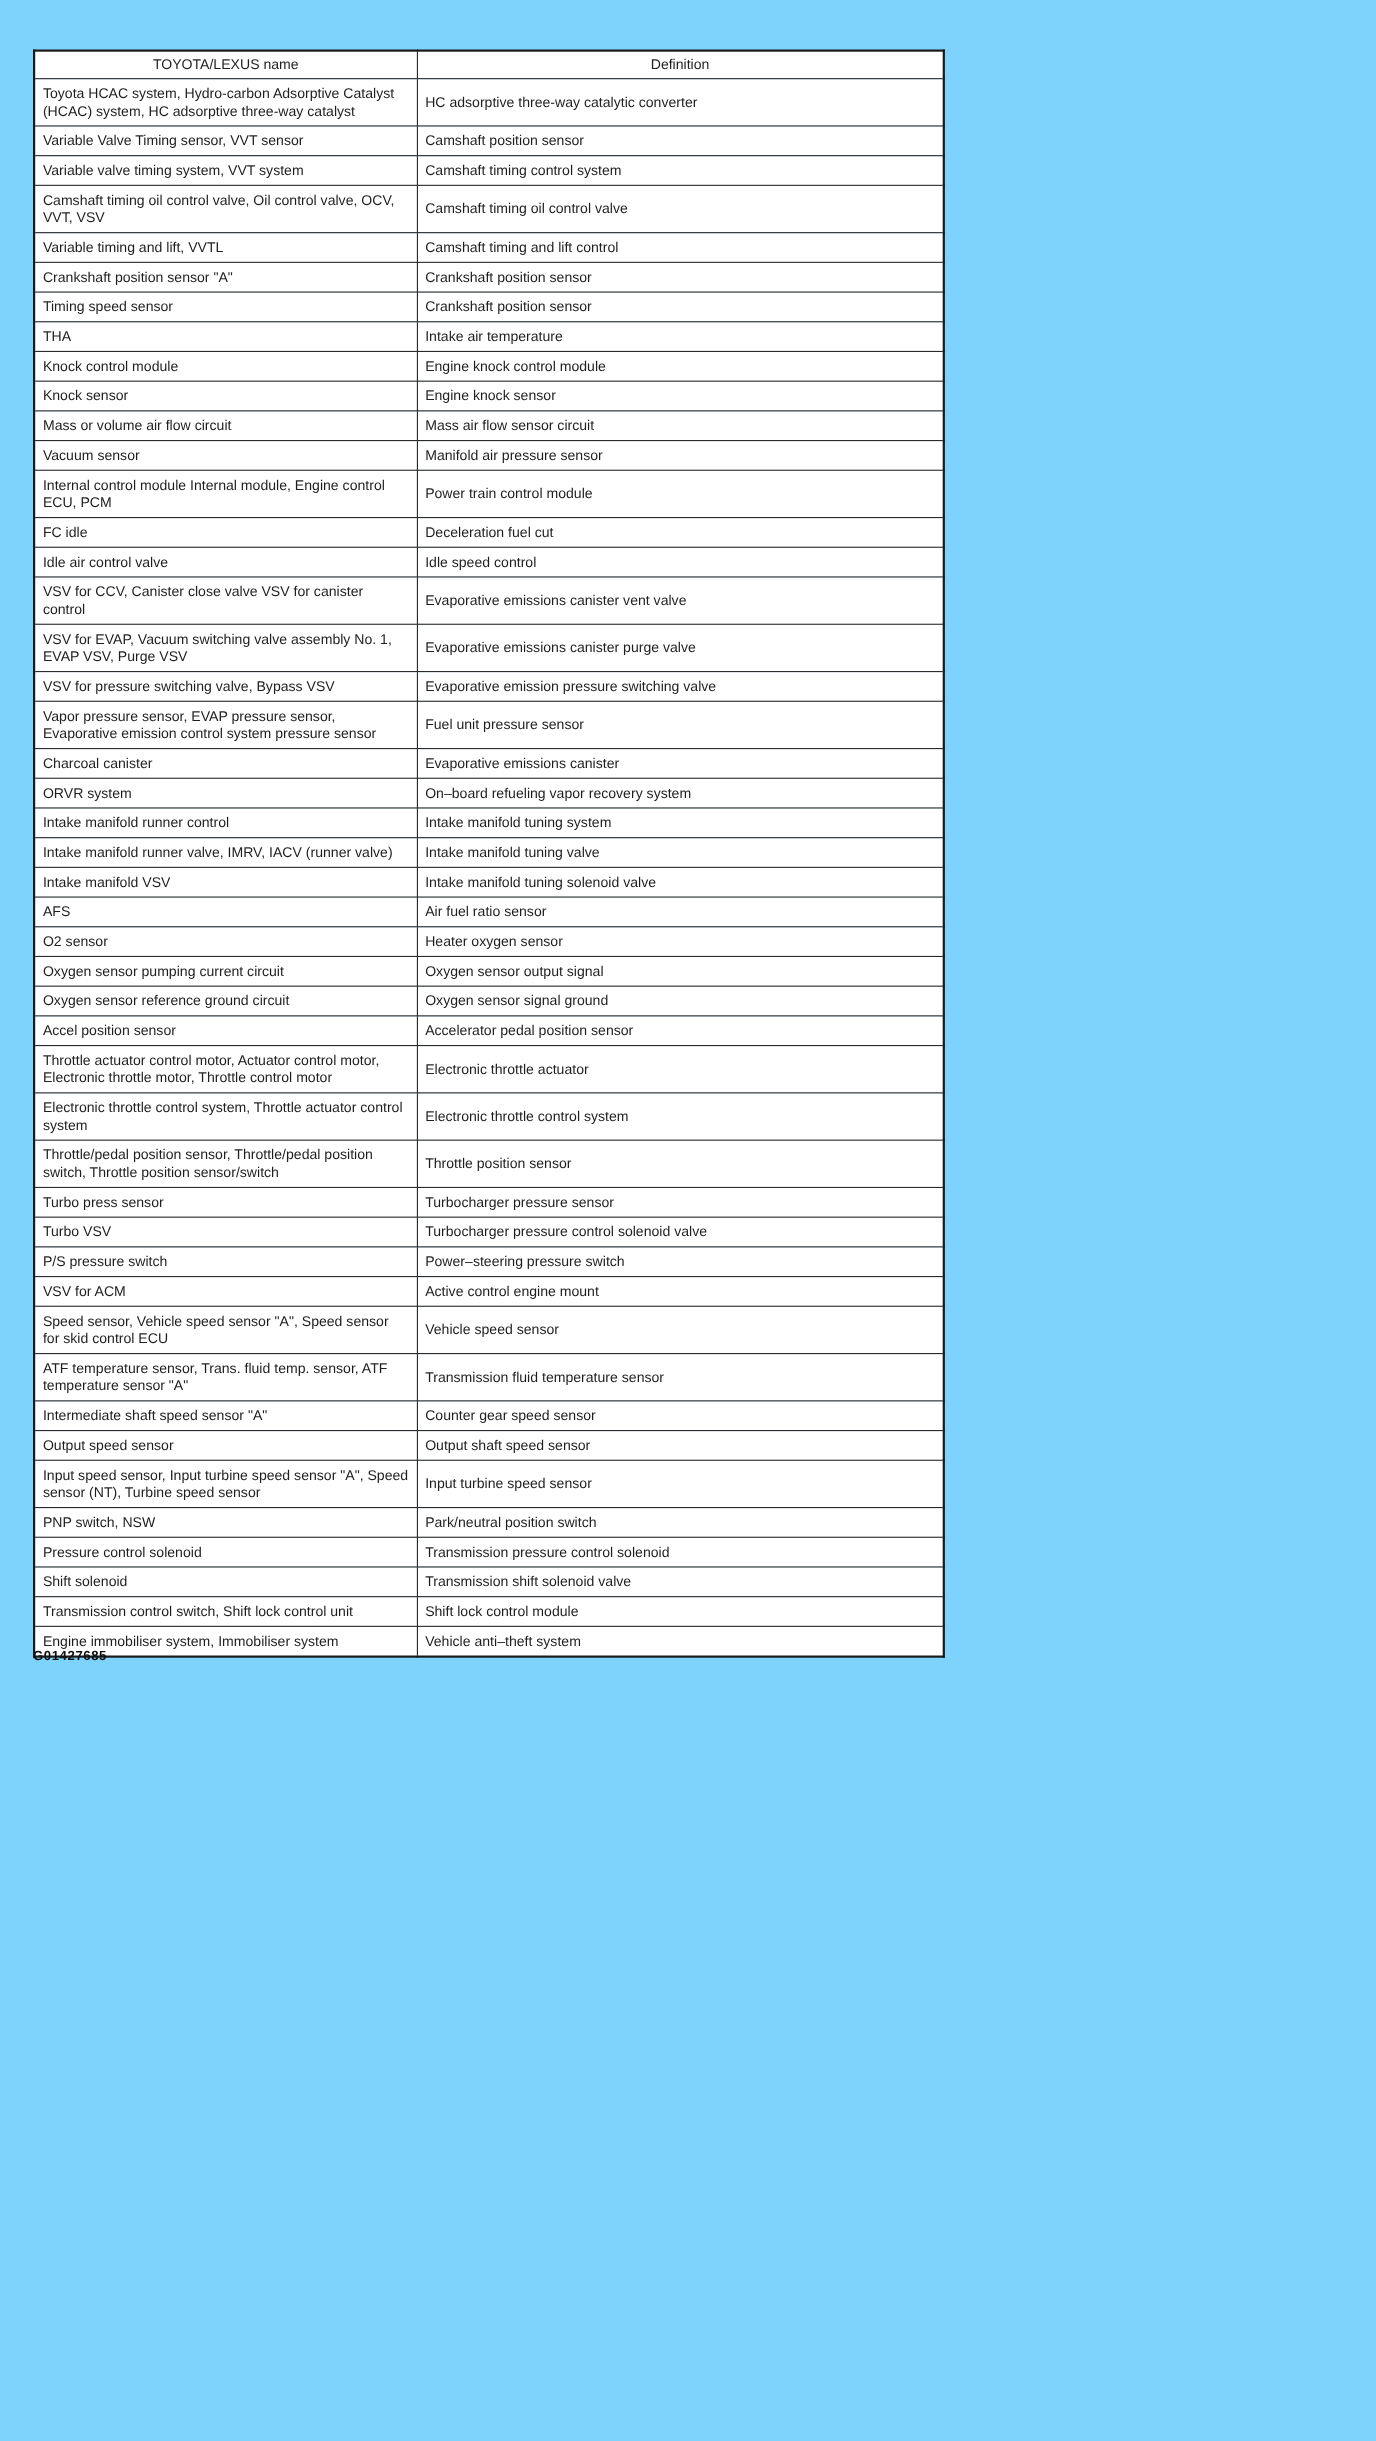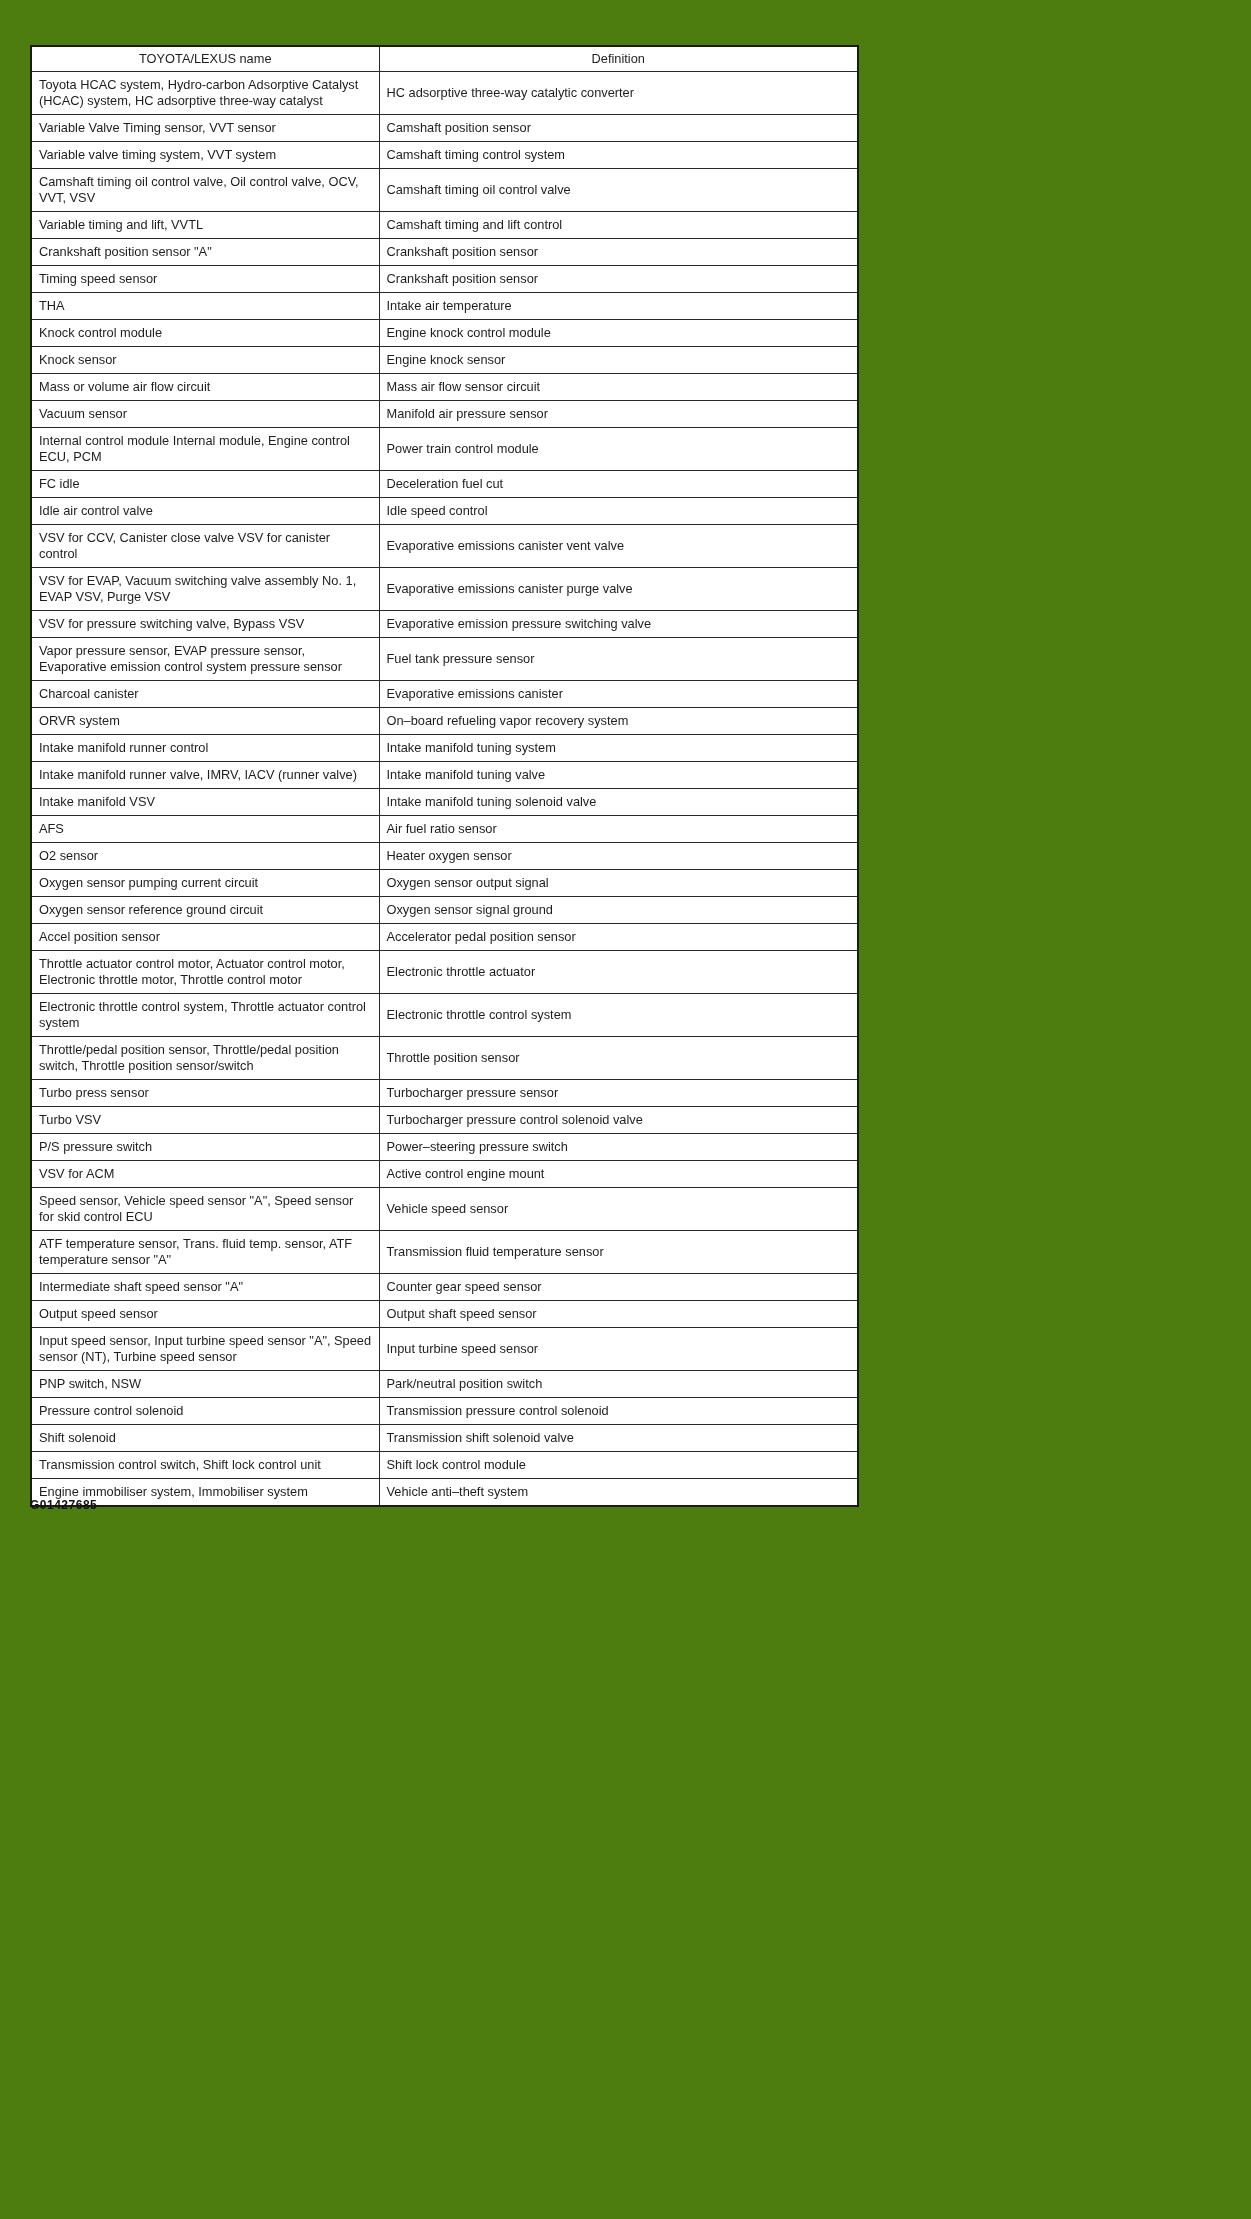--- a/index.html
+++ b/index.html
@@ -12,21 +12,21 @@
     height: 2219px;
     font-family: "Liberation Sans", sans-serif;
     color: #1e1e1e;
     position: relative;
   }
   .page {
     position: absolute;
     left: 0; top: 0;
     width: 1251px;
     height: 2219px;
-    background: #4d7c0f;
+    background: #7dd3fc;
   }
   table.doc-table {
     position: absolute;
     left: 30px;
     top: 45px;
     width: 827px;
     border-collapse: collapse;
     table-layout: fixed;
     border: 2px solid #1a1a1a;
   }
@@ -147,21 +147,21 @@
         <tr>
       <td class="name-cell">VSV for EVAP, Vacuum switching valve assembly No. 1, EVAP VSV, Purge VSV</td>
       <td class="def-cell">Evaporative emissions canister purge valve</td>
     </tr>
         <tr>
       <td class="name-cell">VSV for pressure switching valve, Bypass VSV</td>
       <td class="def-cell">Evaporative emission pressure switching valve</td>
     </tr>
         <tr>
       <td class="name-cell">Vapor pressure sensor, EVAP pressure sensor, Evaporative emission control system pressure sensor</td>
-      <td class="def-cell">Fuel tank pressure sensor</td>
+      <td class="def-cell">Fuel unit pressure sensor</td>
     </tr>
         <tr>
       <td class="name-cell">Charcoal canister</td>
       <td class="def-cell">Evaporative emissions canister</td>
     </tr>
         <tr>
       <td class="name-cell">ORVR system</td>
       <td class="def-cell">On–board refueling vapor recovery system</td>
     </tr>
         <tr>

